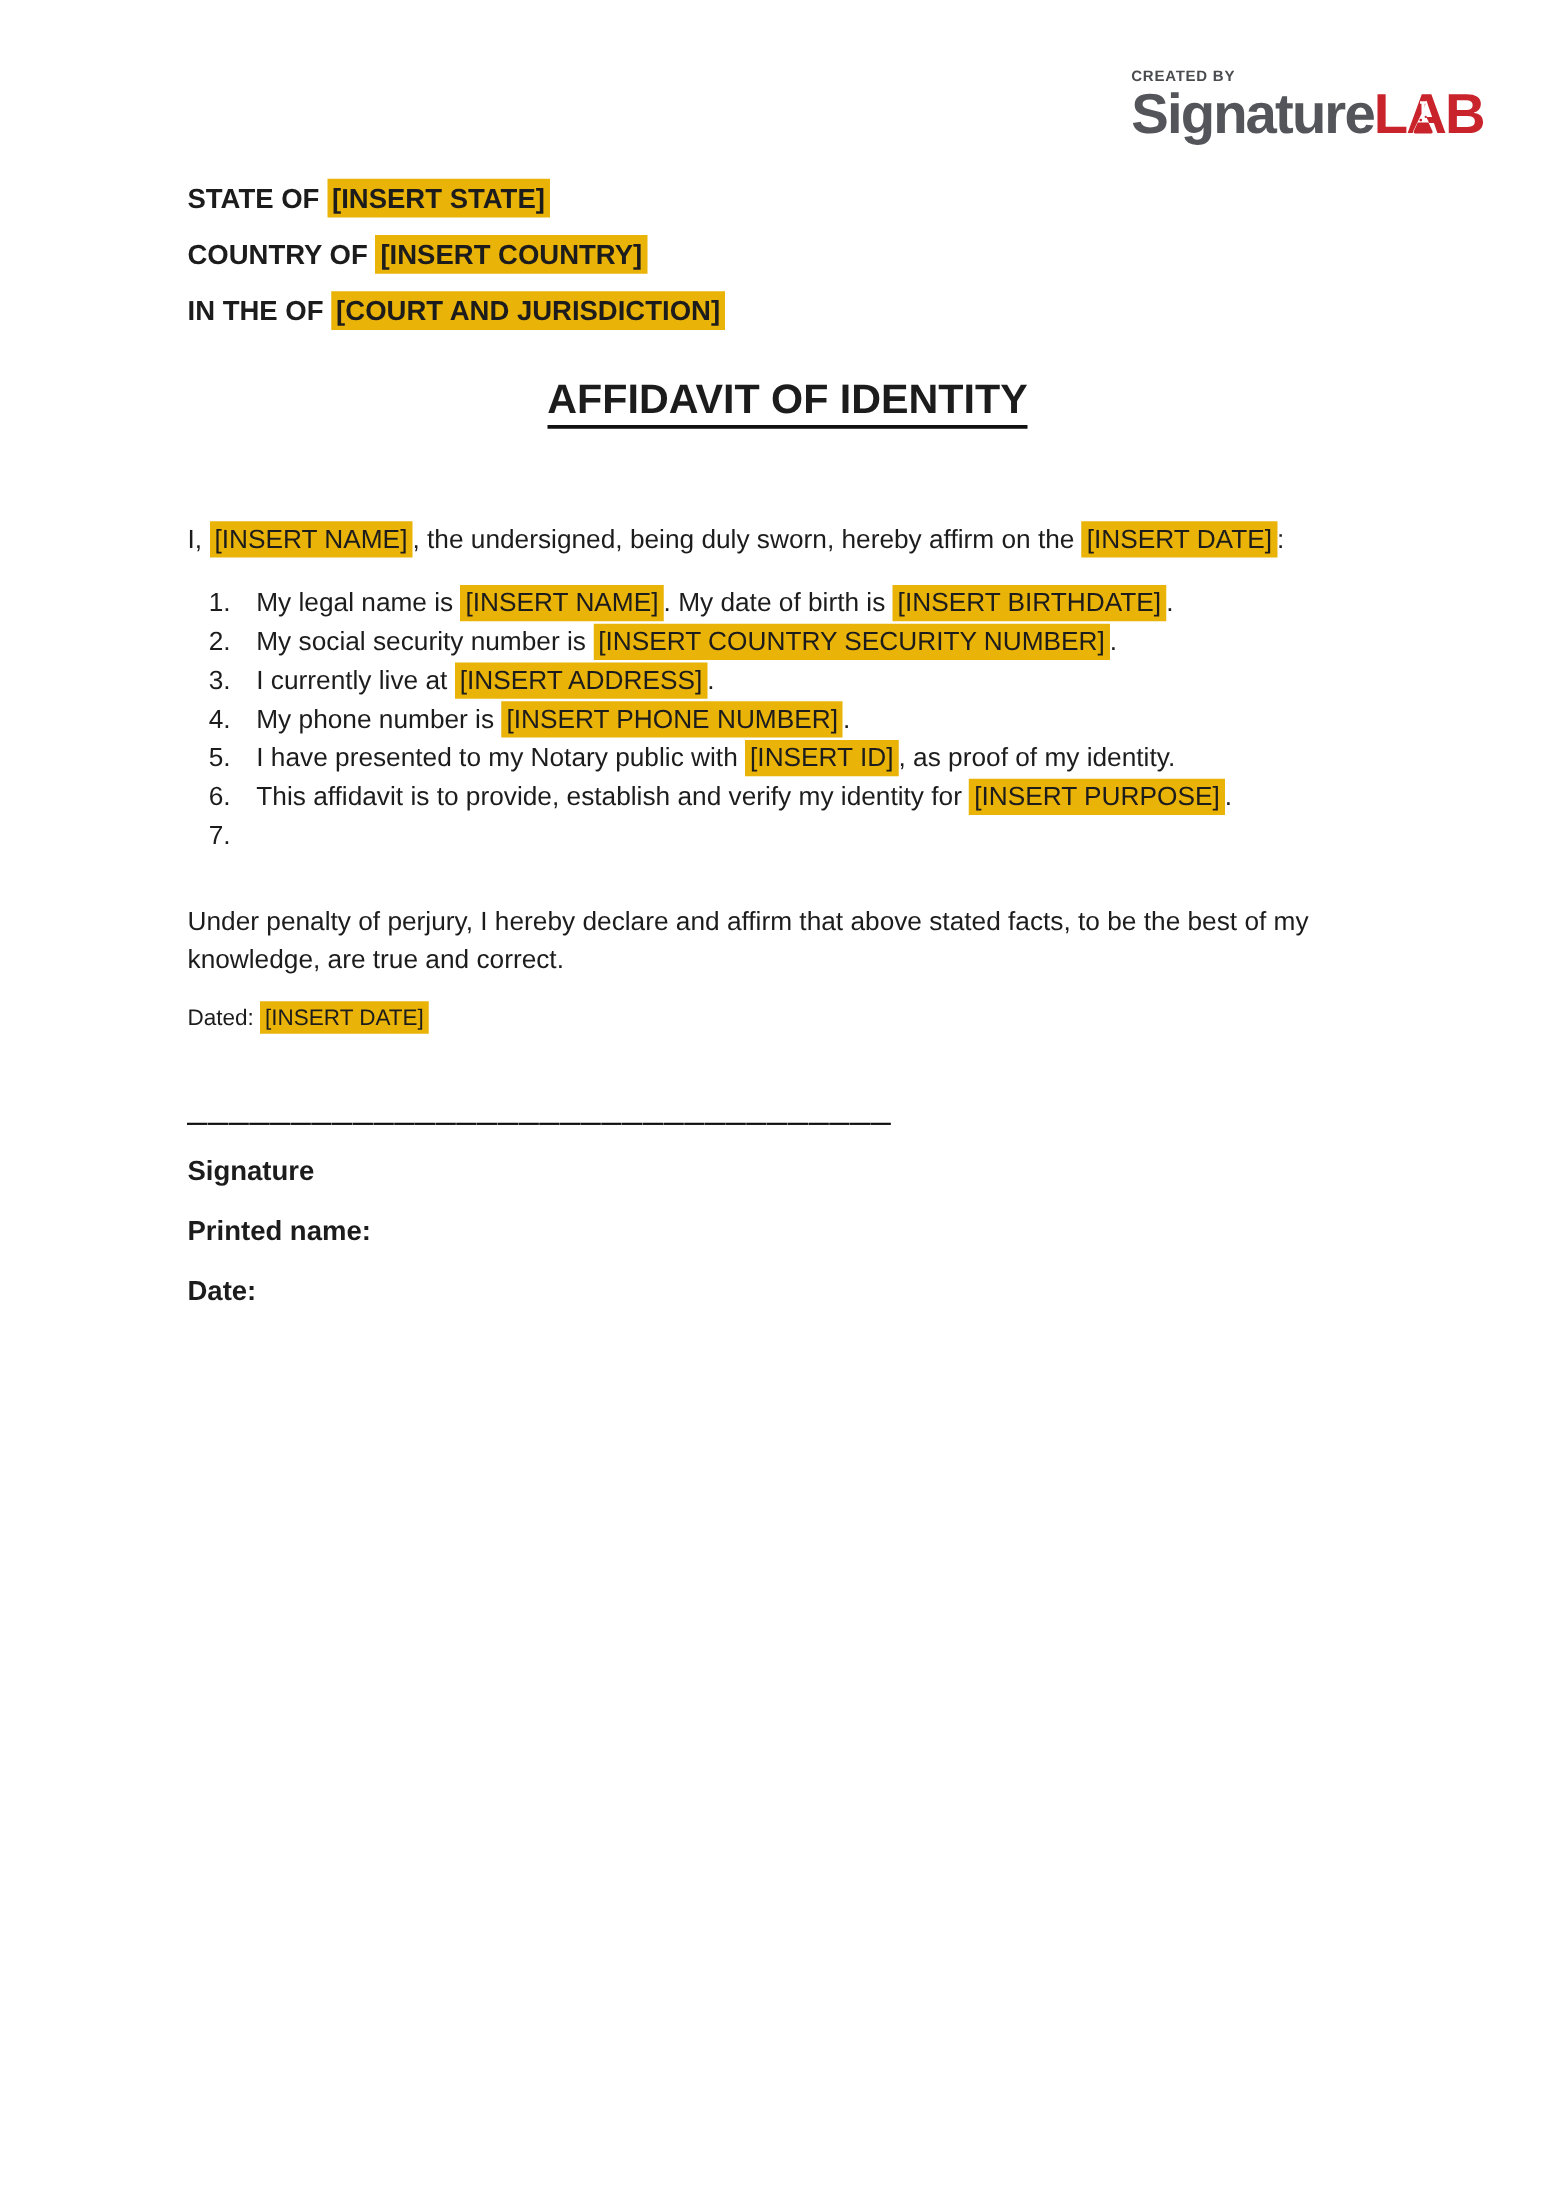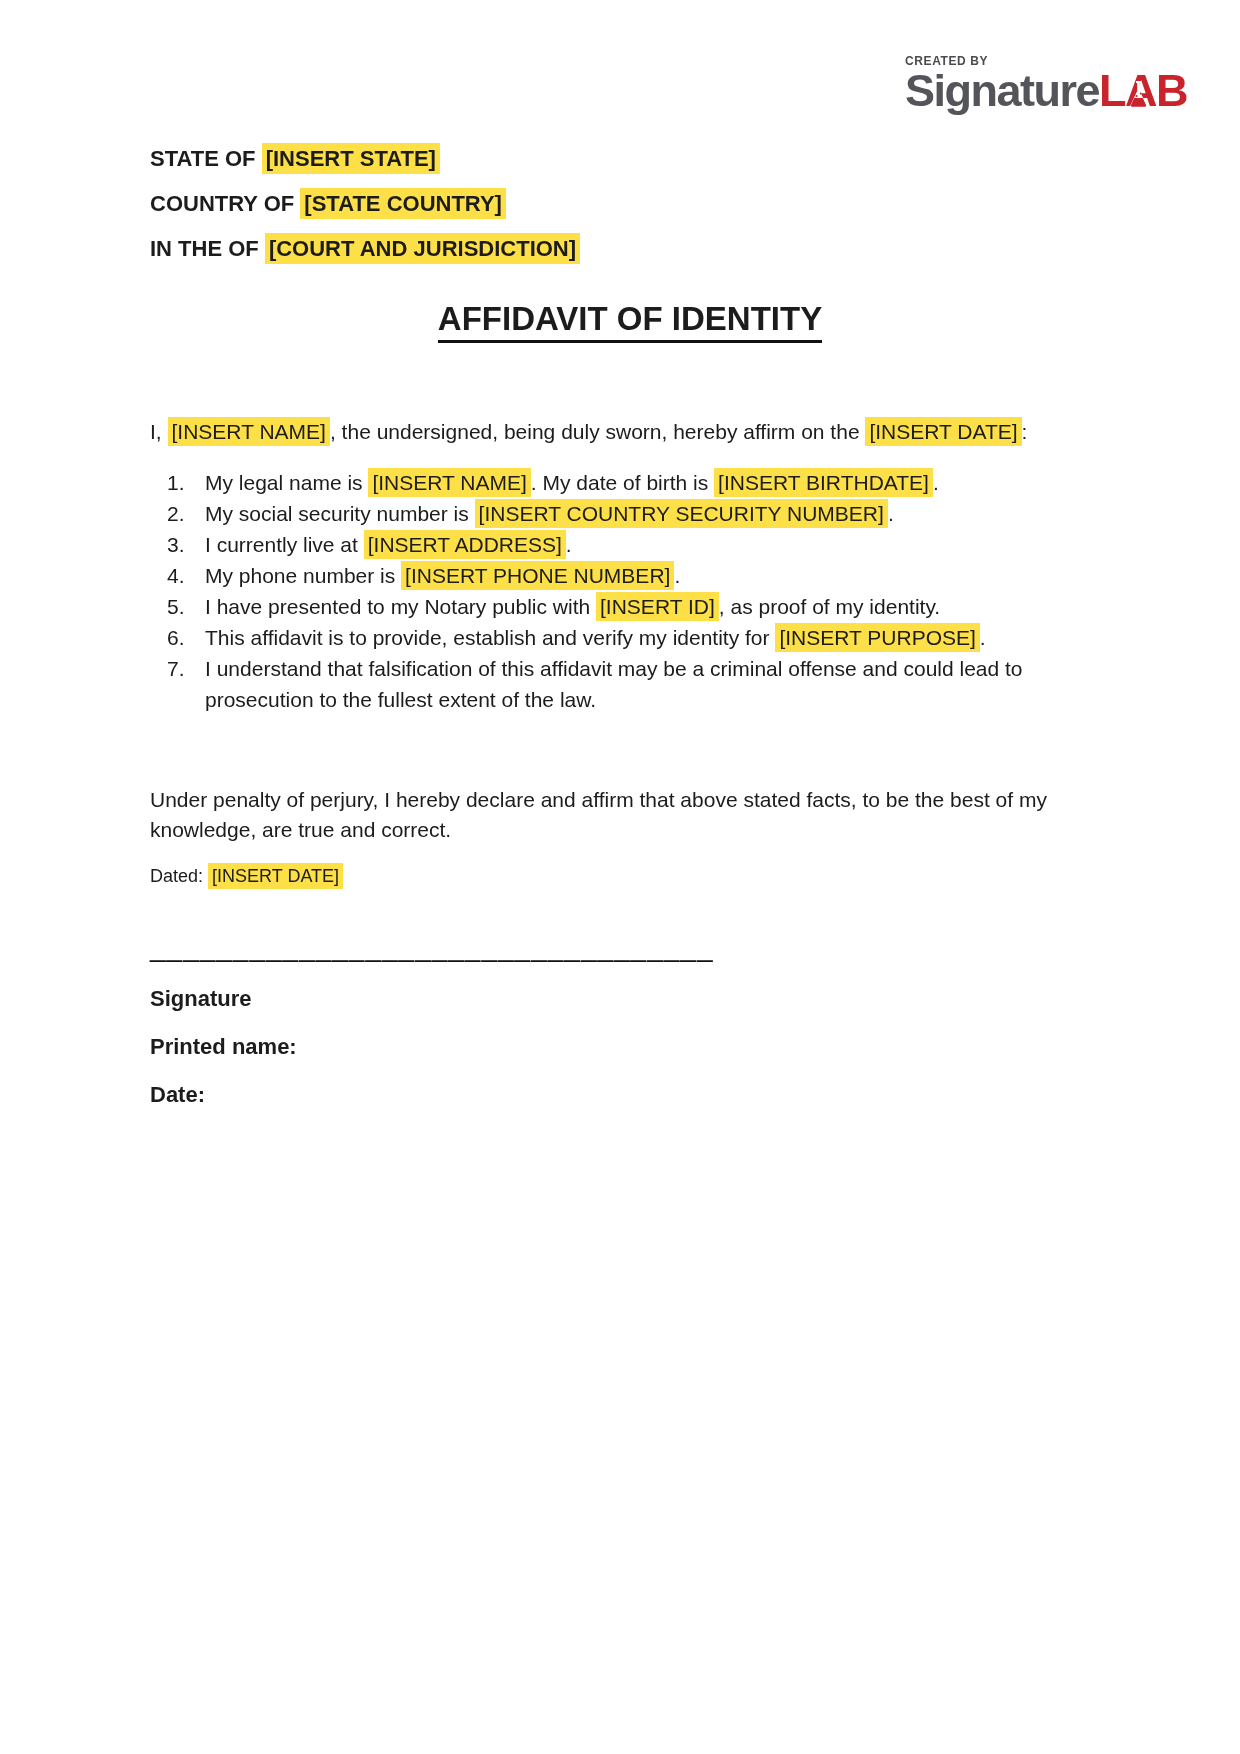--- a/index.html
+++ b/index.html
@@ -50,21 +50,21 @@
 
   
   .content {
     position: absolute;
     top: 0;
     left: 150px;
     width: 960px;
   }
 
   mark {
-    background: #fde047;
+    background: #eab308;
     color: inherit;
     padding: 3px 4px;
   }
 
   .doc-heading { margin-top: 145px; }
   .doc-heading p {
     font-size: 22px;
     font-weight: bold;
     line-height: 28px;
     margin-bottom: 17px;
@@ -149,38 +149,38 @@
             <circle cx="8.6" cy="16" r="1.1" fill="#c9232b"></circle>
             <circle cx="12.6" cy="13.5" r="0.9" fill="#c9232b"></circle>
           </svg></span>
     </div>
   </div>
 
   <div class="content">
 
     <div class="doc-heading">
       <p><span>STATE OF </span><mark>[INSERT STATE]</mark></p>
-      <p><span>COUNTRY OF </span><mark>[STATE COUNTRY]</mark></p>
+      <p><span>COUNTRY OF </span><mark>[INSERT COUNTRY]</mark></p>
       <p><span>IN THE OF </span><mark>[COURT AND JURISDICTION]</mark></p>
     </div>
 
     <div class="title-wrap">
       <h1 class="doc-title">AFFIDAVIT OF IDENTITY</h1>
     </div>
 
     <p class="intro"><span>I, </span><mark>[INSERT NAME]</mark><span>, the undersigned, being duly sworn, hereby affirm on the </span><mark>[INSERT DATE]</mark><span>:</span></p>
 
     <ol class="affidavit-list">
       <li><span class="num">1.</span><span>My legal name is </span><mark>[INSERT NAME]</mark><span>. My date of birth is </span><mark>[INSERT BIRTHDATE]</mark><span>.</span></li>
       <li><span class="num">2.</span><span>My social security number is </span><mark>[INSERT COUNTRY SECURITY NUMBER]</mark><span>.</span></li>
       <li><span class="num">3.</span><span>I currently live at </span><mark>[INSERT ADDRESS]</mark><span>.</span></li>
       <li><span class="num">4.</span><span>My phone number is </span><mark>[INSERT PHONE NUMBER]</mark><span>.</span></li>
       <li><span class="num">5.</span><span>I have presented to my Notary public with </span><mark>[INSERT ID]</mark><span>, as proof of my identity.</span></li>
       <li><span class="num">6.</span><span>This affidavit is to provide, establish and verify my identity for </span><mark>[INSERT PURPOSE]</mark><span>.</span></li>
-      <li><span class="num">7.</span><span>I understand that falsification of this affidavit may be a criminal offense and could lead to prosecution to the fullest extent of the law.</span></li>
+      <li><span class="num">7.</span></li>
     </ol>
 
     <p class="closing">Under penalty of perjury, I hereby declare and affirm that above stated facts, to be the best of my knowledge, are true and correct.</p>
 
     <p class="dated"><span>Dated: </span><mark>[INSERT DATE]</mark></p>
 
     <div>
       <div class="sig-line">__________________________________</div>
       <div class="sig-label first">Signature</div>
       <div class="sig-label">Printed name:</div>

